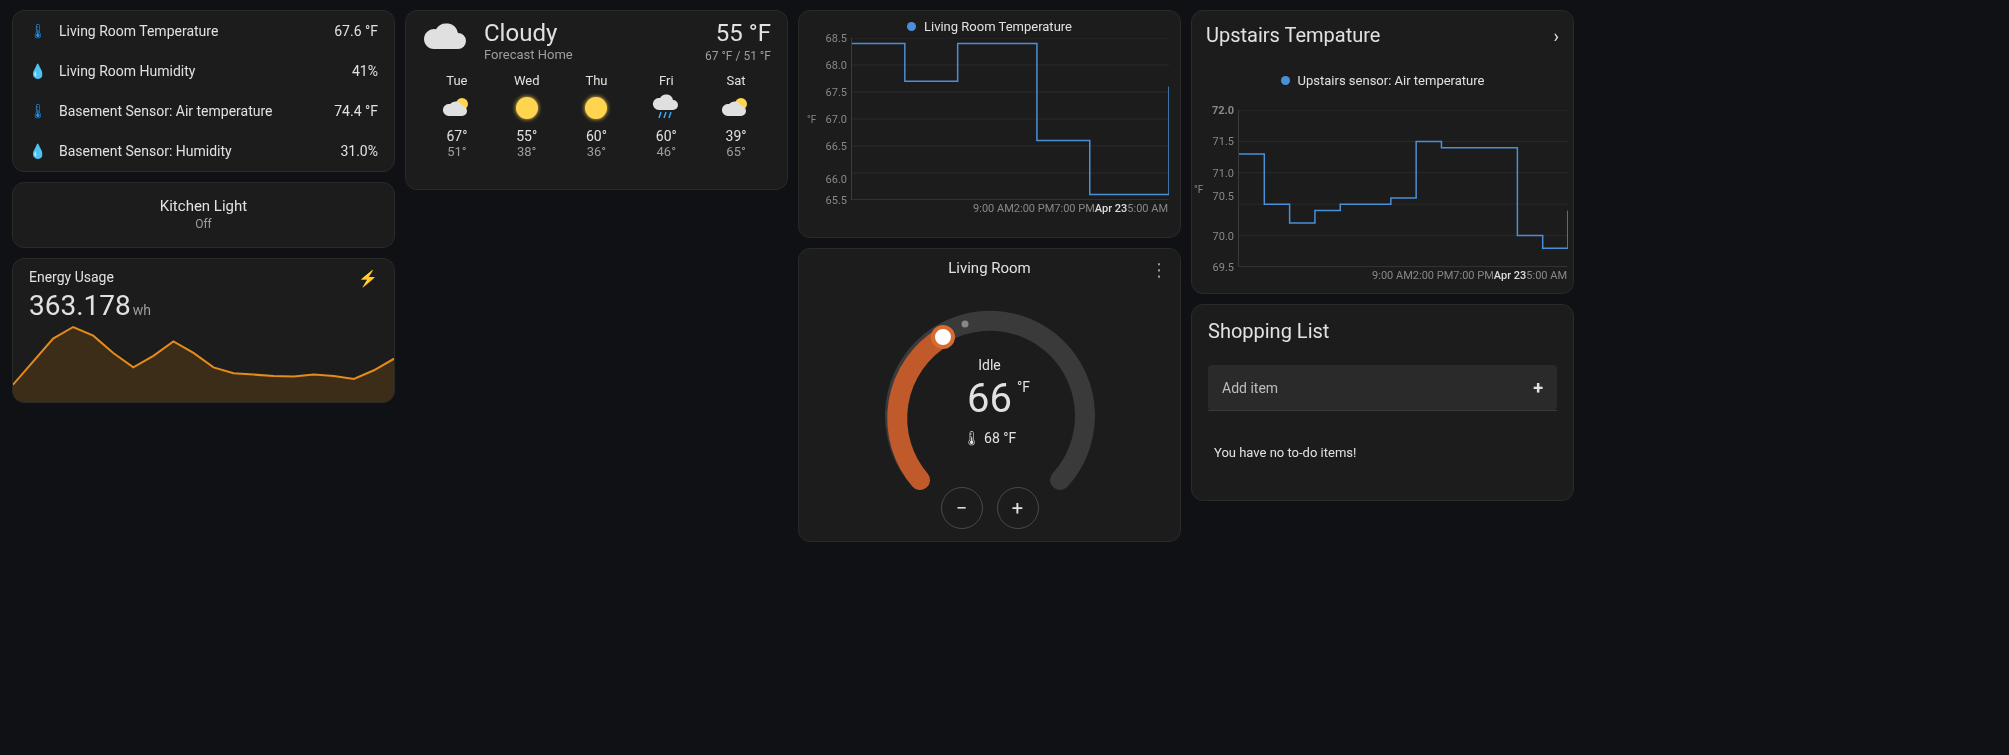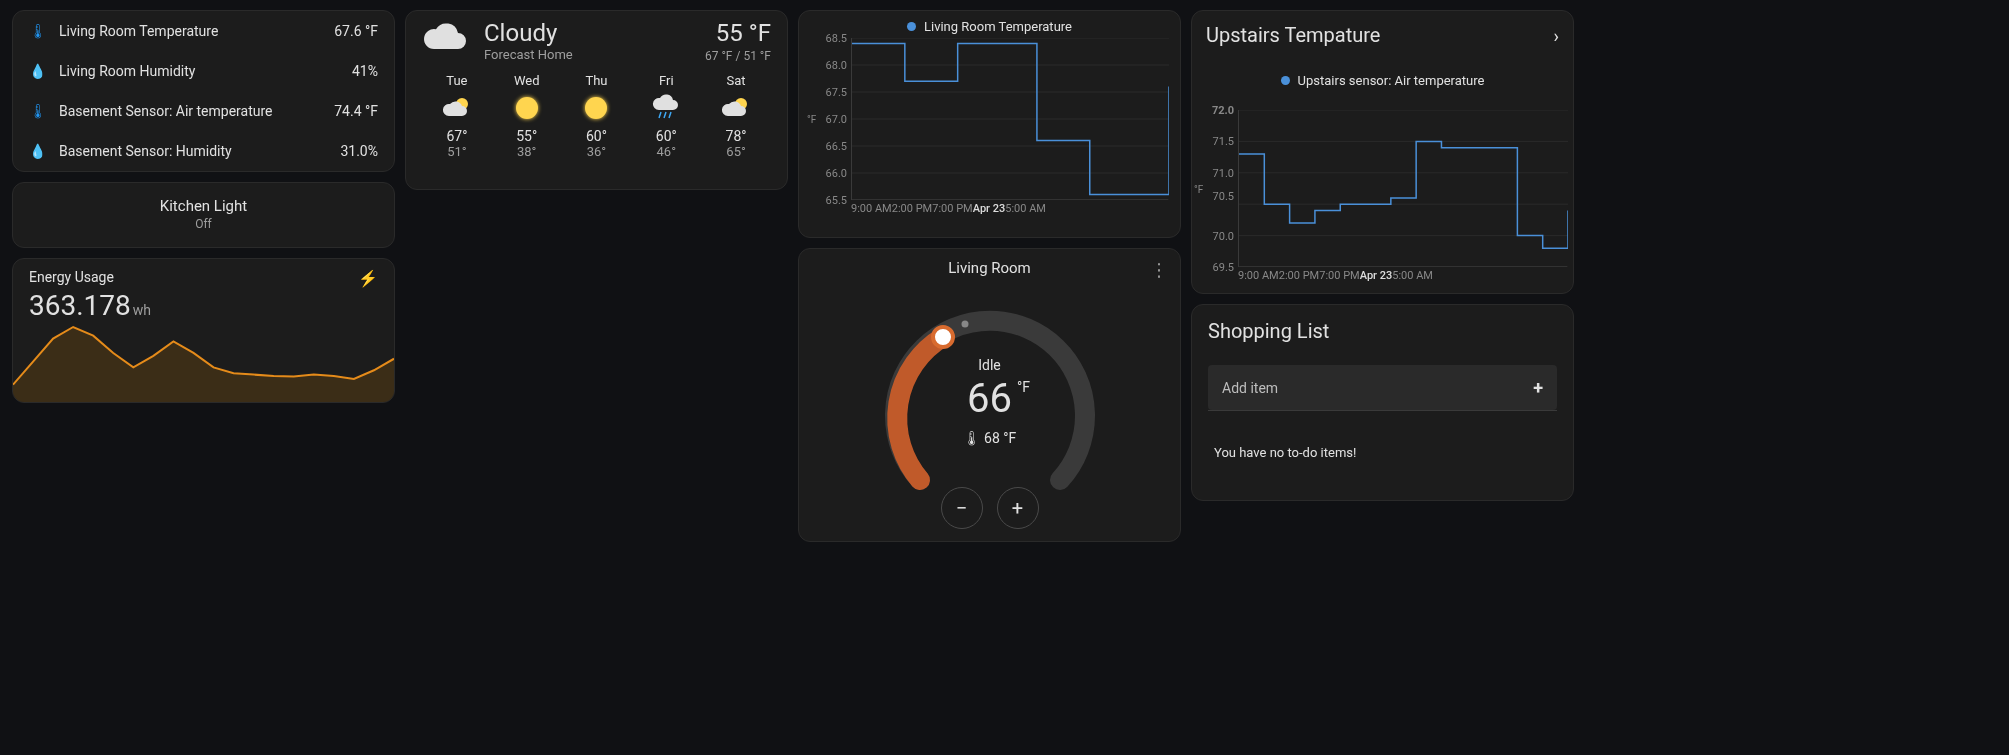--- a/index.html
+++ b/index.html
@@ -57,21 +57,21 @@
   .wx-day .lo { font-size:13px; color:#9e9e9e; }
   
   .chart-card { width:383px; height:228px; padding:8px 6px 6px; position:relative; }
   .chart-title { text-align:center; font-size:13px; color:#e1e1e1; display:flex; align-items:center; justify-content:center; gap:8px; }
   .leg-dot { width:9px; height:9px; border-radius:50%; background:#4a90d9; display:inline-block; }
   .chart-body { position:relative; margin-top:4px; height:180px; }
   .chart-body .yaxis { position:absolute; left:0; top:0; bottom:18px; width:46px; }
   .ytick { position:absolute; right:4px; font-size:11px; color:#888; transform:translateY(-50%); text-align:right; width:40px; }
   .ylab { position:absolute; left:2px; top:50%; transform:translateY(-50%); font-size:10px; color:#888; }
   .plot { position:absolute; left:46px; right:6px; top:0; bottom:18px; border:1px solid #3a3a3a; border-top:none; border-right:none; }
-  .xaxis { position:absolute; left:46px; right:6px; bottom:0; height:16px; display:flex; justify-content:flex-start;margin-top:36px; }
+  .xaxis { position:absolute; left:46px; right:6px; bottom:0; height:16px; display:flex; justify-content:flex-end;margin-top:36px; }
   .xt { font-size:11px; color:#888; }
   .xt.bold { color:#ddd; font-weight:500; }
   
   .upstairs-head { display:flex; align-items:center; justify-content:space-between; padding:12px 14px 0; }
   .upstairs-head .t { font-size:20px; color:#e1e1e1; }
   .chev { color:#e1e1e1; font-size:18px; }
   .upstairs .chart-body { height:175px; margin-top:22px; }
   
   .thermo { width:383px; height:294px; position:relative; padding:10px; }
   .thermo .head { text-align:center; font-size:15px; color:#e1e1e1; }
@@ -203,37 +203,37 @@
     <div class="lo">46°</div>
         </div>
         <div class="wx-day">
           <div class="dn">Sat</div>
     <div class="ic">
             <svg width="30" height="24" viewBox="0 0 30 24">
               <circle cx="20" cy="8" r="6" fill="#ffd54f"></circle>
               <path fill="#e0e0e0" d="M20 20H7a6 6 0 1 1 1-11.9A7 7 0 0 1 20 10a5 5 0 0 1 0 10z"></path>
             </svg>
           </div>
-    <div class="hi">78°</div>
+    <div class="hi">39°</div>
     <div class="lo">65°</div>
         </div>
       </div>
   </div>
 </div>
 
 <div class="col">
   <div class="card chart-card">
     <div class="chart-title">
         <span class="leg-dot"></span>
         <span>Living Room Temperature</span>
       </div>
     <div class="chart-body" id="chart0">
         <div class="yaxis">
           <div class="ytick" style="top: 162px;">65.5</div>
-          <div class="ytick" style="top: 135px;">66.0</div>
+          <div class="ytick" style="top: 141px;">66.0</div>
           <div class="ytick" style="top: 108px;">66.5</div>
           <div class="ytick" style="top: 81px;">67.0</div>
           <div class="ytick" style="top: 54px;">67.5</div>
           <div class="ytick" style="top: 27px;">68.0</div>
           <div class="ytick" style="top: 0px;">68.5</div>
           <div class="ylab">°F</div>
         </div>
         <div class="plot">
           <svg width="317" height="162" style="position: absolute;">
             <line x1="0" x2="317" y1="162" y2="162" stroke="#2a2a2a"></line>

